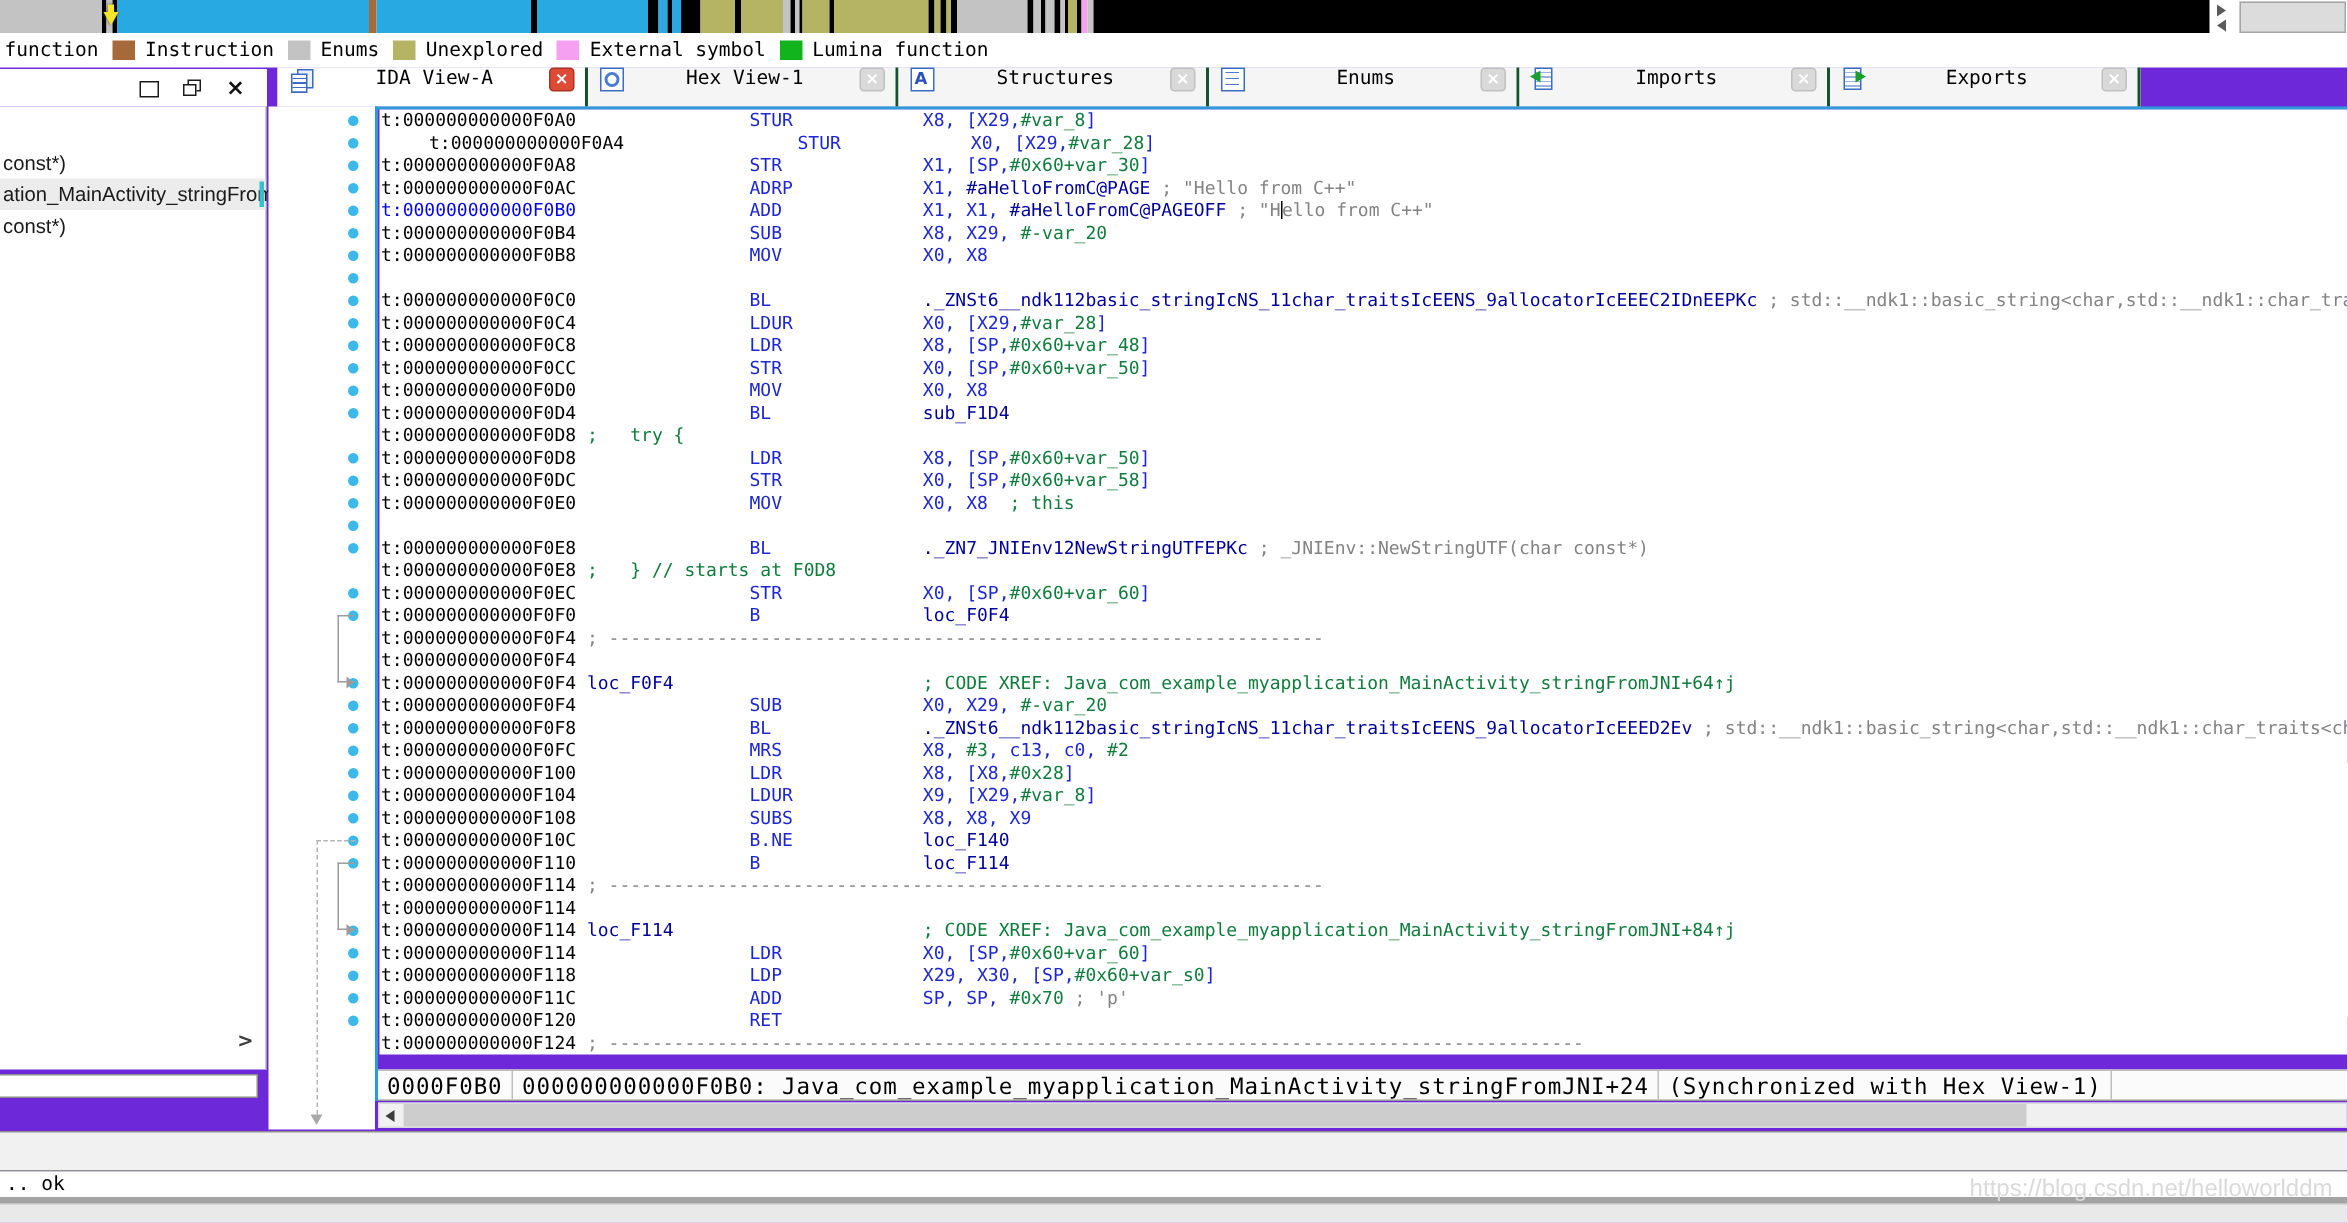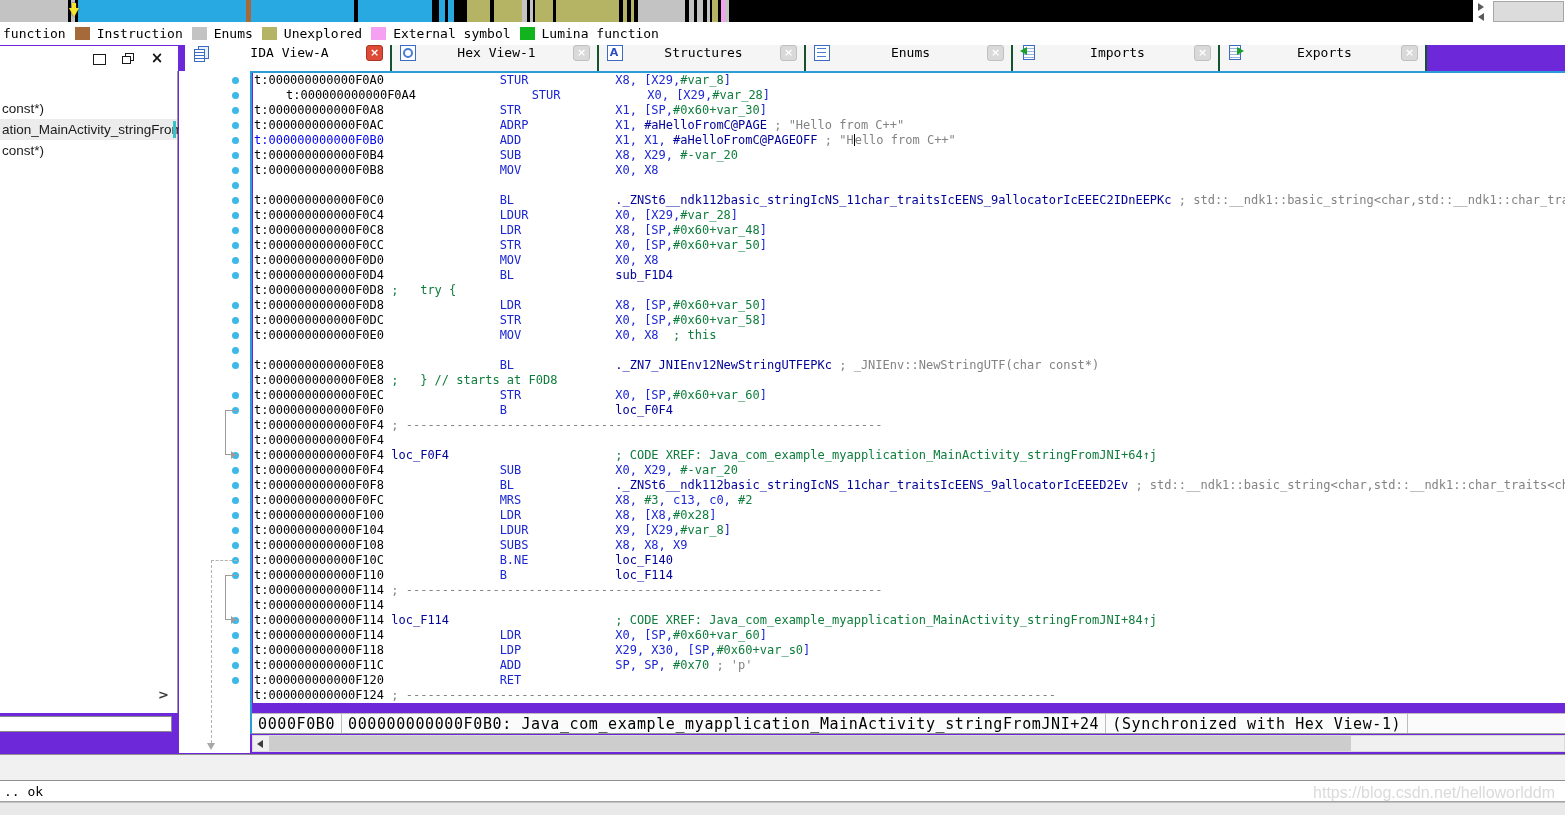--- a/index.html
+++ b/index.html
@@ -110,21 +110,21 @@
   .hscroll{position:absolute;left:252px;top:735px;width:1313px;height:17px;background:#f0f0f0;
       border:1px solid #dadada;box-sizing:border-box;}
   .harrow{position:absolute;left:4px;top:4px;width:0;height:0;
       border-top:4px solid transparent;border-bottom:4px solid transparent;border-right:6px solid #3c3c3c;}
   .hthumb{position:absolute;left:16px;top:0;width:1082px;height:15px;background:#cdcdcd;}
 
   
   .strip1{position:absolute;left:0;top:754px;width:1565px;height:27px;background:#f1f1f1;
       border-top:1px solid #8f8f8f;border-bottom:1px solid #8f8f8f;box-sizing:border-box;}
   .strip2{position:absolute;left:0;top:781px;width:1565px;height:21px;background:#ffffff;
-      border-bottom:1px solid #a3a3a3;box-sizing:border-box;display:flex;align-items:center;}
+      border-bottom:4px solid #a3a3a3;box-sizing:border-box;display:flex;align-items:center;}
   .outlog{font-size:13px;padding-left:4px;color:#000;}
   .watermark{position:absolute;right:10px;top:784px;font-family:"Liberation Sans",sans-serif;
       font-size:16px;color:#dadada;}
   .strip3{position:absolute;left:0;top:802px;width:1565px;height:13px;background:#e9e9e9;border-top:1px solid #c2c2c2;box-sizing:border-box;}
 </style>
 </head>
 <body>
 
 <div class="screen">
 

